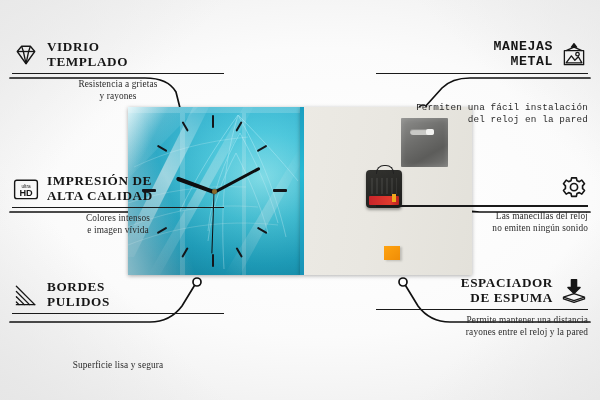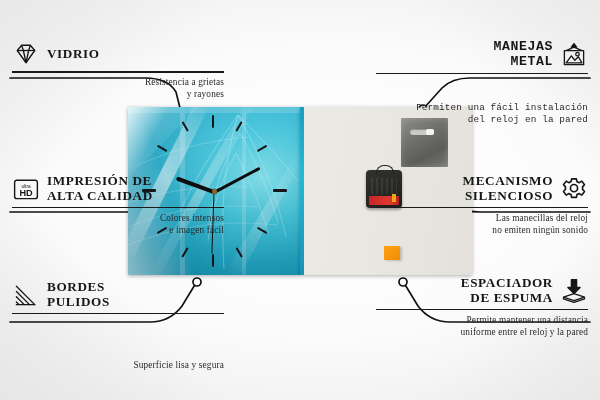--- a/index.html
+++ b/index.html
@@ -37,21 +37,21 @@
     letter-spacing:.6px;color:#161616;
     font-variant:small-caps;
     text-transform:uppercase;
   }
   .feat.left .ttl{text-align:left;}
   .feat.right .ttl{text-align:right;}
   .rule{height:1.6px;background:#1a1a1a;margin:3px 0 3.5px;}
   .sub{
     font-size:9.3px;line-height:1.32;color:#2a2a2a;letter-spacing:.15px;
   }
-  .feat.left .sub{text-align:right;}
+  .feat.left .sub{text-align:center;}
   .feat.right .sub{text-align:right;}
   .ico{flex:0 0 auto;width:28px;height:28px;display:block;}
 
   
   #product{position:absolute;left:128px;top:107px;width:344px;height:168px;}
   .panel{position:absolute;top:0;height:168px;}
 
   
   #clock{
     left:0;width:172px;
@@ -224,20 +224,21 @@
       <svg class="ico" viewBox="0 0 32 32">
         <g fill="none" stroke="#161616" stroke-width="1.5" stroke-linejoin="round">
           <path d="M6,12 L11,6 L21,6 L26,12 L16,26 Z"></path>
           <path d="M6,12 L26,12"></path>
             <path d="M11,6 L13,12 L16,26"></path>
             <path d="M21,6 L19,12 L16,26"></path>
         </g>
       </svg>
       <div class="ttl">
         <div>VIDRIO</div>
+        <div>TEMPLADO</div>
       </div>
     </div>
     <div class="rule"></div>
     <div class="sub" style="white-space:pre-line;">Resistencia a grietas
 y rayones</div>
   </div>
 
   <div class="feat left" style="left:12px;top:174px;">
     <div class="row">
       <svg class="ico" viewBox="0 0 32 32">
@@ -245,21 +246,21 @@
         <text x="16" y="14.5" font-family="'Liberation Sans',sans-serif" font-size="5.4" text-anchor="middle" fill="#161616">ultra</text>
         <text x="16" y="24" font-family="'Liberation Sans',sans-serif" font-size="10.5" font-weight="bold" text-anchor="middle" fill="#161616">HD</text>
       </svg>
       <div class="ttl">
         <div>IMPRESIÓN DE</div>
         <div>ALTA CALIDAD</div>
       </div>
     </div>
     <div class="rule"></div>
     <div class="sub" style="white-space:pre-line;">Colores intensos
-e imagen fácil</div>
+e imagen vívida</div>
   </div>
 
   <div class="feat left" style="left:12px;top:280px;">
     <div class="row">
       <svg class="ico" viewBox="0 0 32 32">
         <g stroke="#161616" stroke-width="1.5" stroke-linecap="round">
           <path d="M5,6 L26,27"></path>
             <path d="M5,12 L20,27"></path>
             <path d="M5,18 L14,27"></path>
             <path d="M5,24 L8,27"></path>
@@ -292,24 +293,20 @@
         </g>
       </svg>
     </div>
     <div class="rule"></div>
     <div class="sub" style="white-space:pre-line;margin-top:28px;">Permiten una fácil instalación
 del reloj en la pared</div>
   </div>
 
   <div class="feat right" style="left:376px;top:174px;">
     <div class="row">
-      <div class="ttl">
-        <div>MECANISMO</div>
-        <div>SILENCIOSO</div>
-      </div>
       <svg class="ico" viewBox="0 0 32 32">
         <g fill="none" stroke="#161616" stroke-width="1.9" stroke-linejoin="round">
           <path d="M13.3,4.4 L18.7,4.4 L19.4,7.6 L22.1,8.7 L24.9,7.0 L28.0,11.2 L25.8,13.5
                    L25.8,16.5 L28.0,18.8 L24.9,23.0 L22.1,21.3 L19.4,22.4 L18.7,25.6
                    L13.3,25.6 L12.6,22.4 L9.9,21.3 L7.1,23.0 L4.0,18.8 L6.2,16.5
                    L6.2,13.5 L4.0,11.2 L7.1,7.0 L9.9,8.7 L12.6,7.6 Z"></path>
           <circle cx="16" cy="15" r="4.1"></circle>
         </g>
       </svg>
     </div>
@@ -327,16 +324,16 @@
       <svg class="ico" viewBox="0 0 32 32">
         <g fill="none" stroke="#161616" stroke-width="1.5" stroke-linejoin="round">
           <path d="M13,3 L19,3 L19,12 L23,12 L16,19 L9,12 L13,12 Z" fill="#161616"></path>
           <path d="M16,19 L28,23 L16,27 L4,23 Z"></path>
           <path d="M4,23 L4,25 L16,29 L28,25 L28,23"></path>
         </g>
       </svg>
     </div>
     <div class="rule"></div>
     <div class="sub" style="white-space:pre-line;">Permite mantener una distancia
-uniforme entre el reloj y la pared</div>
+rayones entre el reloj y la pared</div>
   </div>
 
 </div>
 
 </body></html>

